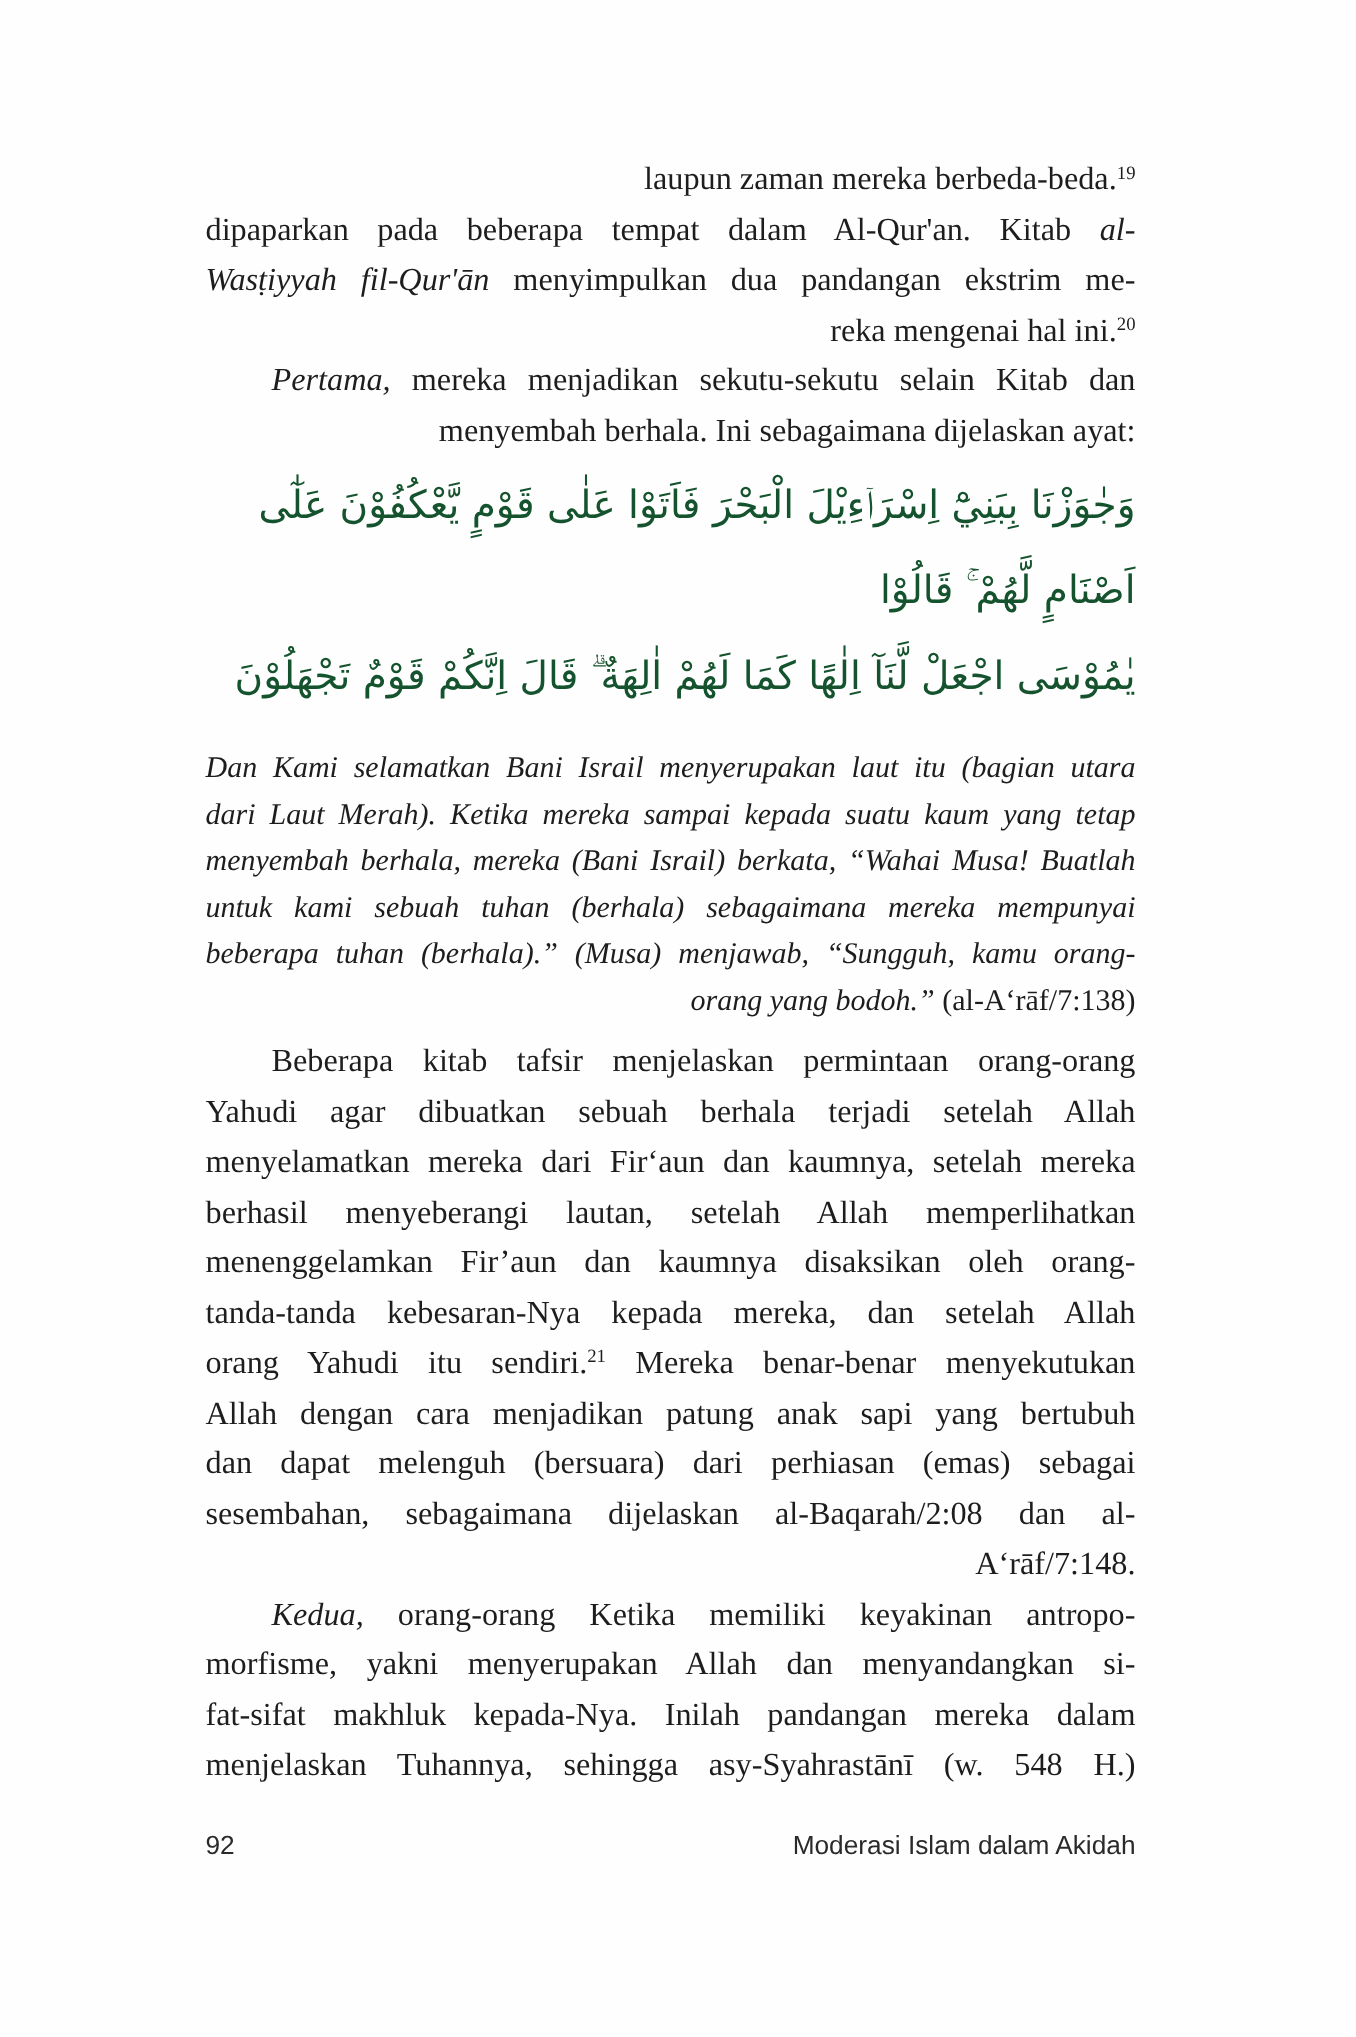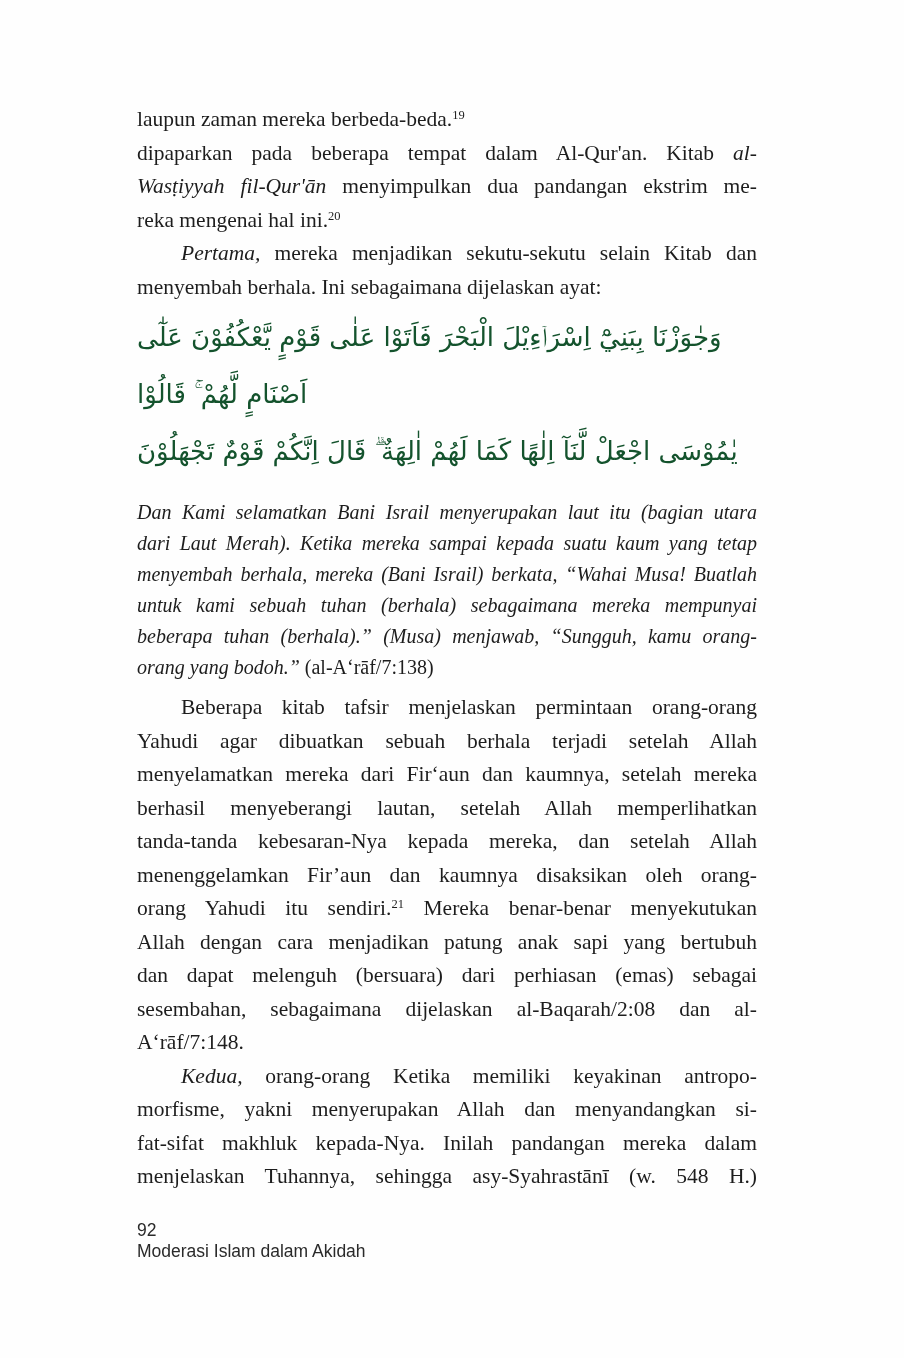--- a/index.html
+++ b/index.html
@@ -18,21 +18,21 @@
     left: 137px;
     top: 103px;
     width: 620px;
   }
   .blk { margin: 0; }
   .blk.body .line {
     font-size: 21.5px;
     line-height: 33.5px;
     white-space: normal;
   }
-  .line { text-align: left; }
+  .line { text-align: right; }
   .line.jl { text-align: justify; text-align-last: justify; }
   .line.ind { text-indent: 44px; }
   .it { font-style: italic; }
   .rm { font-style: normal; }
   .sup {
     font-size: 12.5px;
     position: relative;
     top: -0.55em;
     line-height: 0;
     letter-spacing: 0;
@@ -55,21 +55,20 @@
     position: absolute;
     left: 137px;
     right: 147px;
     top: 1220px;
     display: flex;
     justify-content: space-between;
     align-items: baseline;
     font-family: "Liberation Sans", sans-serif;
     font-size: 17.5px;
     color: #2a2a2a;
-    flex-direction: column;
   }
 </style>
 </head>
 <body>
 
 <div class="page">
   <div class="text-column">
       <div class="blk body">
         <div class="line"><span>laupun zaman mereka berbeda-beda.</span><span class="sup">19</span></div>
         <div class="line jl"><span>dipaparkan pada beberapa tempat dalam Al-Qur'an. Kitab </span><span class="it">al-</span></div>
@@ -88,22 +87,22 @@
         <div class="line jl"><span>menyembah berhala, mereka (Bani Israil) berkata, “Wahai Musa! Buatlah</span></div>
         <div class="line jl"><span>untuk kami sebuah tuhan (berhala) sebagaimana mereka mempunyai</span></div>
         <div class="line jl"><span>beberapa tuhan (berhala).” (Musa) menjawab, “Sungguh, kamu orang-</span></div>
         <div class="line"><span>orang yang bodoh.” </span><span class="rm">(al-A‘rāf/7:138)</span></div>
       </div>
       <div class="blk body">
         <div class="line jl ind"><span>Beberapa kitab tafsir menjelaskan permintaan orang-orang</span></div>
         <div class="line jl"><span>Yahudi agar dibuatkan sebuah berhala terjadi setelah Allah</span></div>
         <div class="line jl"><span>menyelamatkan mereka dari Fir‘aun dan kaumnya, setelah mereka</span></div>
         <div class="line jl"><span>berhasil menyeberangi lautan, setelah Allah memperlihatkan</span></div>
+        <div class="line jl"><span>menenggelamkan Fir’aun dan kaumnya disaksikan oleh orang-</span></div>
         <div class="line jl"><span>tanda-tanda kebesaran-Nya kepada mereka, dan setelah Allah</span></div>
-        <div class="line jl"><span>menenggelamkan Fir’aun dan kaumnya disaksikan oleh orang-</span></div>
         <div class="line jl"><span>orang Yahudi itu sendiri.</span><span class="sup">21</span><span> Mereka benar-benar menyekutukan</span></div>
         <div class="line jl"><span>Allah dengan cara menjadikan patung anak sapi yang bertubuh</span></div>
         <div class="line jl"><span>dan dapat melenguh (bersuara) dari perhiasan (emas) sebagai</span></div>
         <div class="line jl"><span>sesembahan, sebagaimana dijelaskan al-Baqarah/2:08 dan al-</span></div>
         <div class="line"><span>A‘rāf/7:148.</span></div>
         <div class="line jl ind"><span class="it">Kedua,</span><span> orang-orang Ketika memiliki keyakinan antropo-</span></div>
         <div class="line jl"><span>morfisme, yakni menyerupakan Allah dan menyandangkan si-</span></div>
         <div class="line jl"><span>fat-sifat makhluk kepada-Nya. Inilah pandangan mereka dalam</span></div>
         <div class="line jl"><span>menjelaskan Tuhannya, sehingga asy-Syahrastānī (w. 548 H.)</span></div>
       </div>

